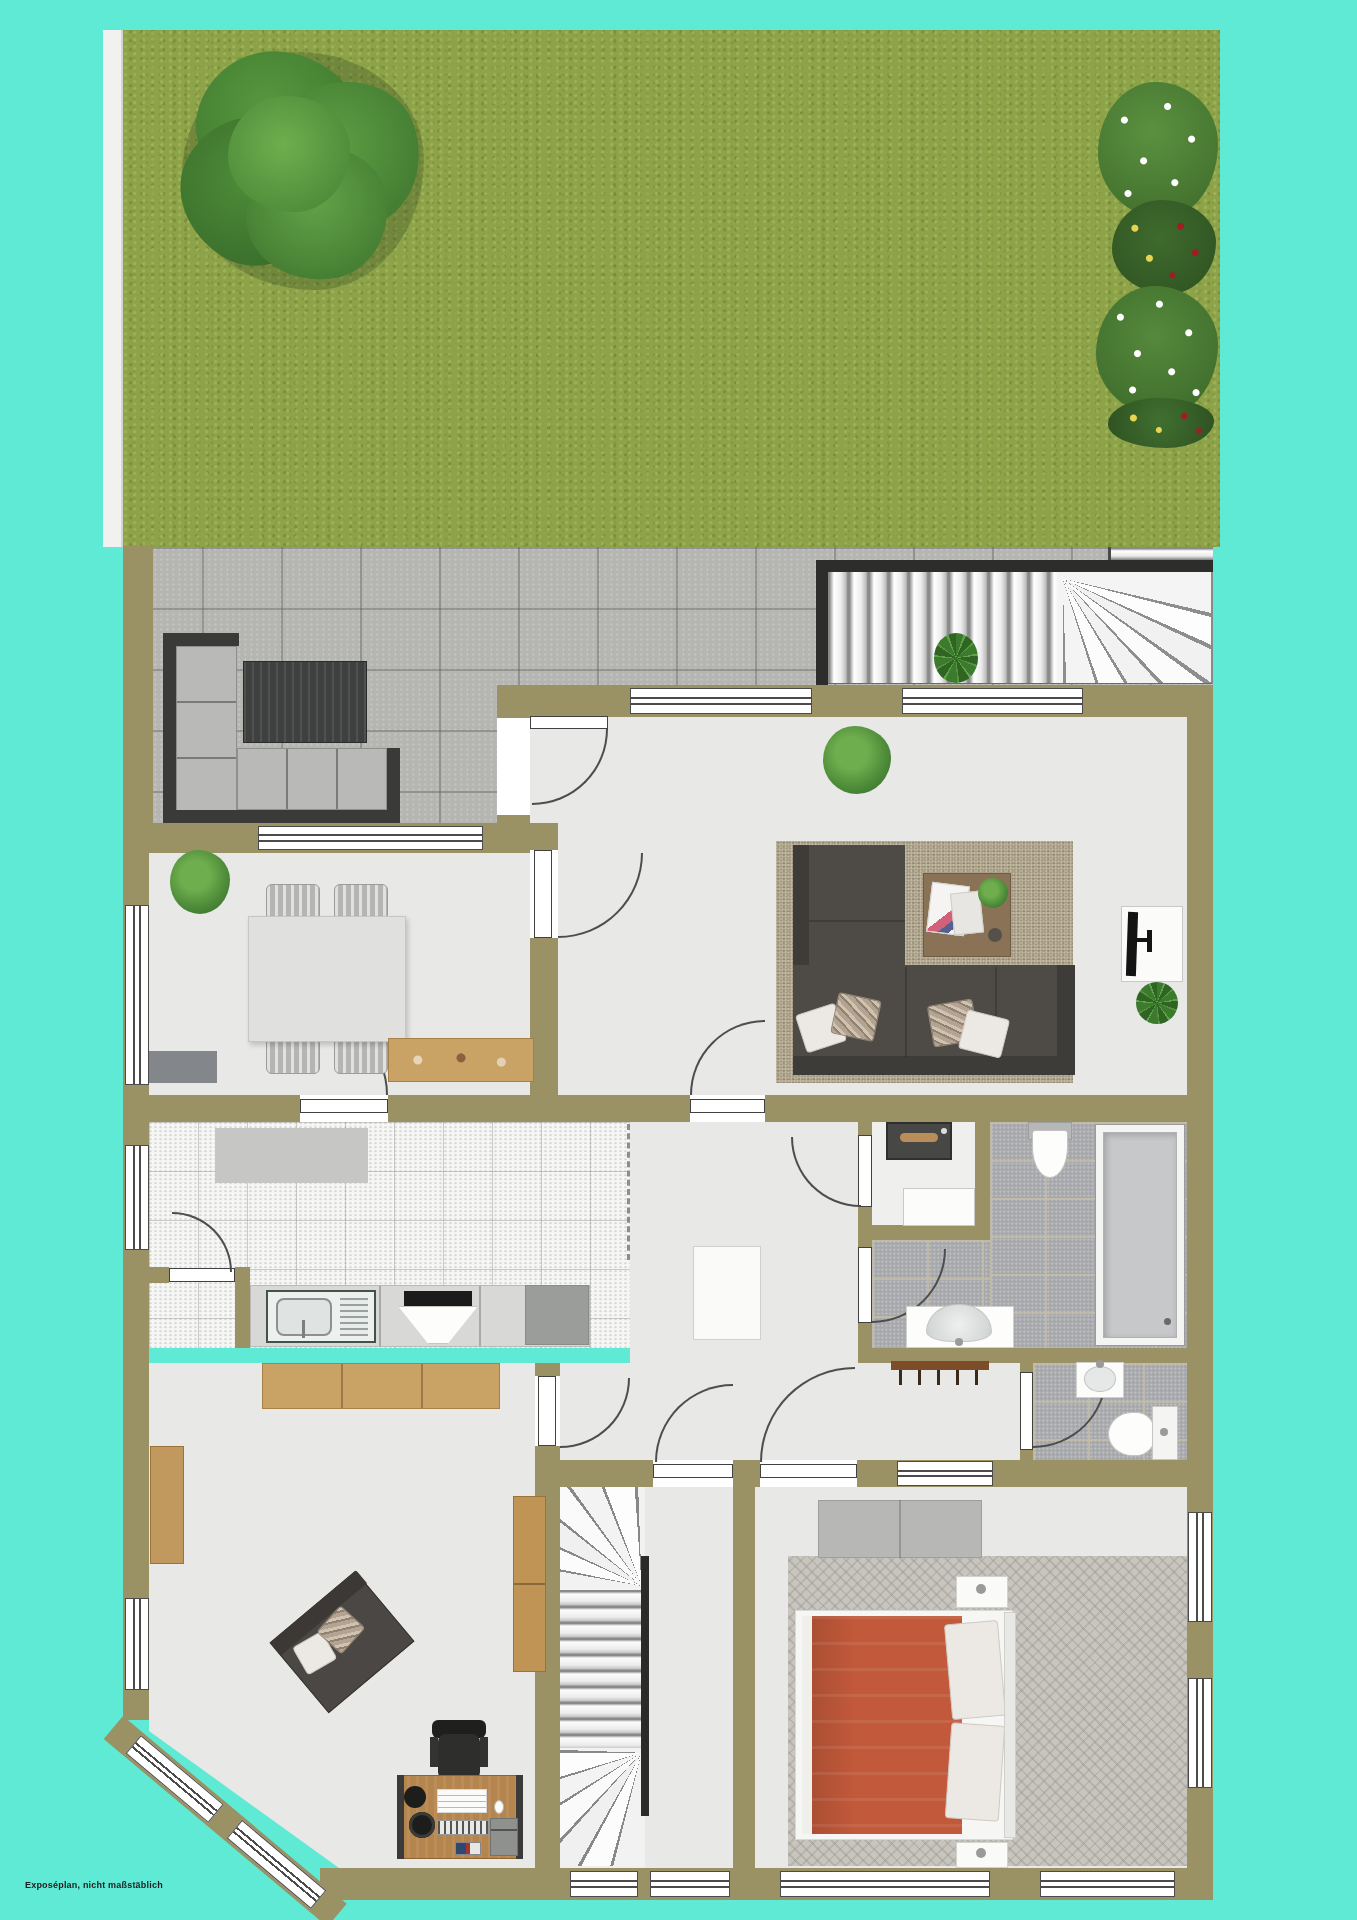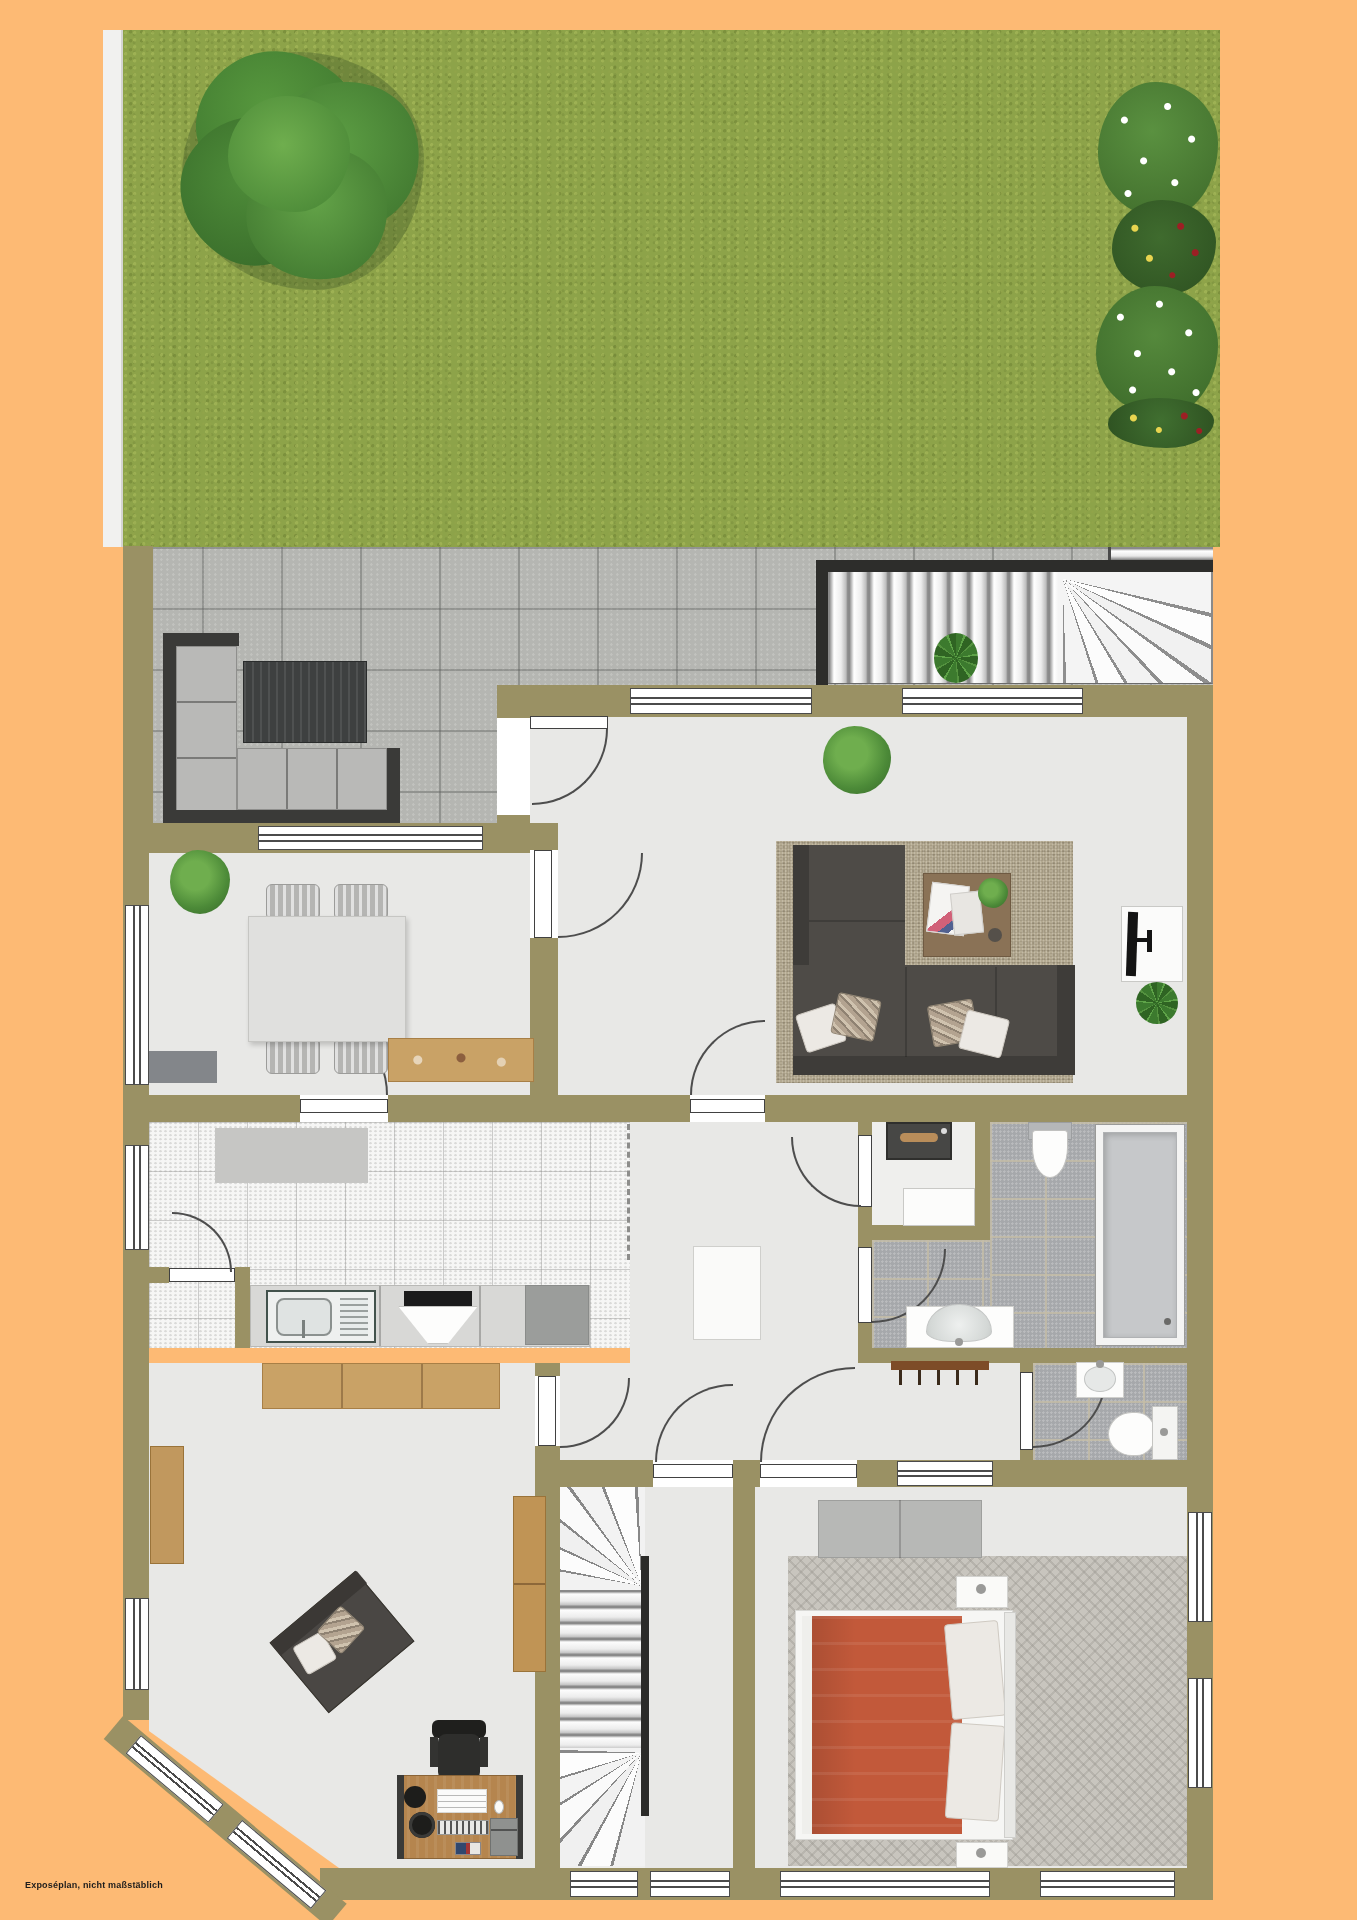--- a/index.html
+++ b/index.html
@@ -1,17 +1,17 @@
 <!DOCTYPE html>
 <html><head>
 <meta charset="utf-8">
 <style>
   html,body{margin:0;padding:0;background:#ffffff;font-family:"Liberation Sans",sans-serif;}
   *{box-sizing:border-box;}
-  #scene{position:relative;width:1357px;height:1920px;background:#fdba74;overflow:hidden;}
+  #scene{position:relative;width:1357px;height:1920px;background:#5eead4;overflow:hidden;}
   .a{position:absolute;}
   .grass{background-color:#8da349;background-image:
     radial-gradient(circle at 30% 40%, rgba(170,188,92,.55) 0 1.4px, transparent 2px),
     radial-gradient(circle at 70% 20%, rgba(108,128,50,.5) 0 1.4px, transparent 2px),
     radial-gradient(circle at 50% 80%, rgba(146,164,74,.6) 0 1px, transparent 1.6px),
     radial-gradient(circle at 85% 60%, rgba(122,142,60,.5) 0 1.2px, transparent 1.8px);
     background-size:9px 7px,11px 9px,7px 11px,13px 8px;}
   .paver{background-color:#b5b6b2;background-image:
     linear-gradient(to right, rgba(88,90,88,.38) 0 2px, transparent 2px),
     linear-gradient(to bottom, rgba(88,90,88,.38) 0 2px, transparent 2px),

